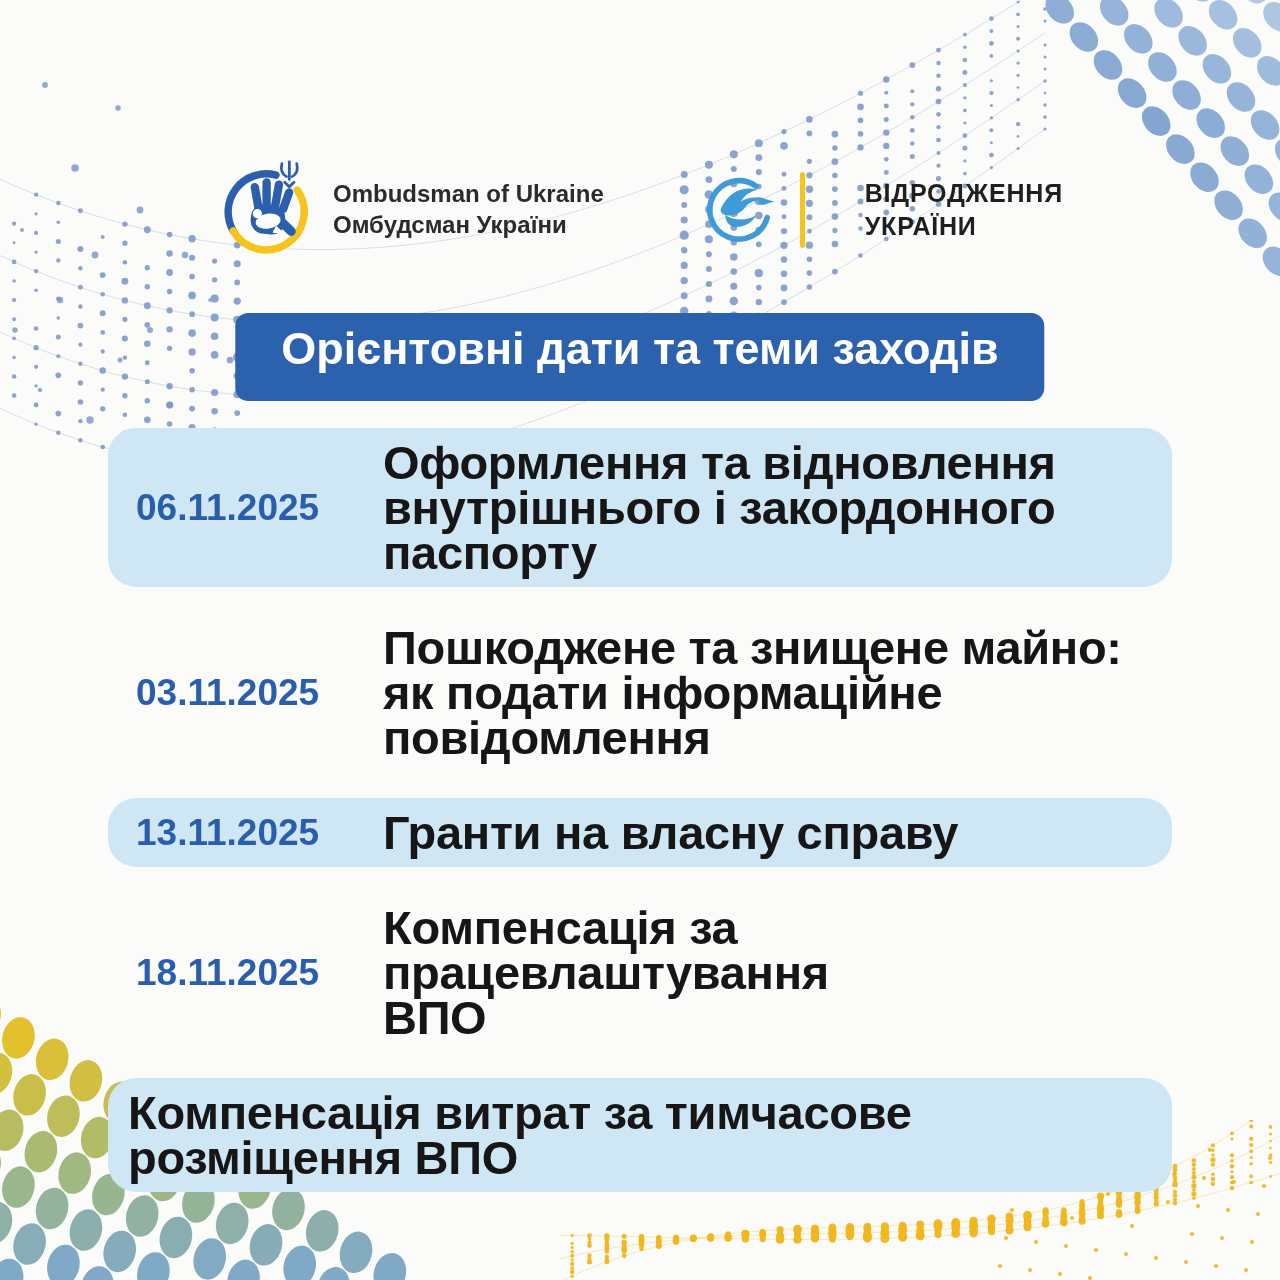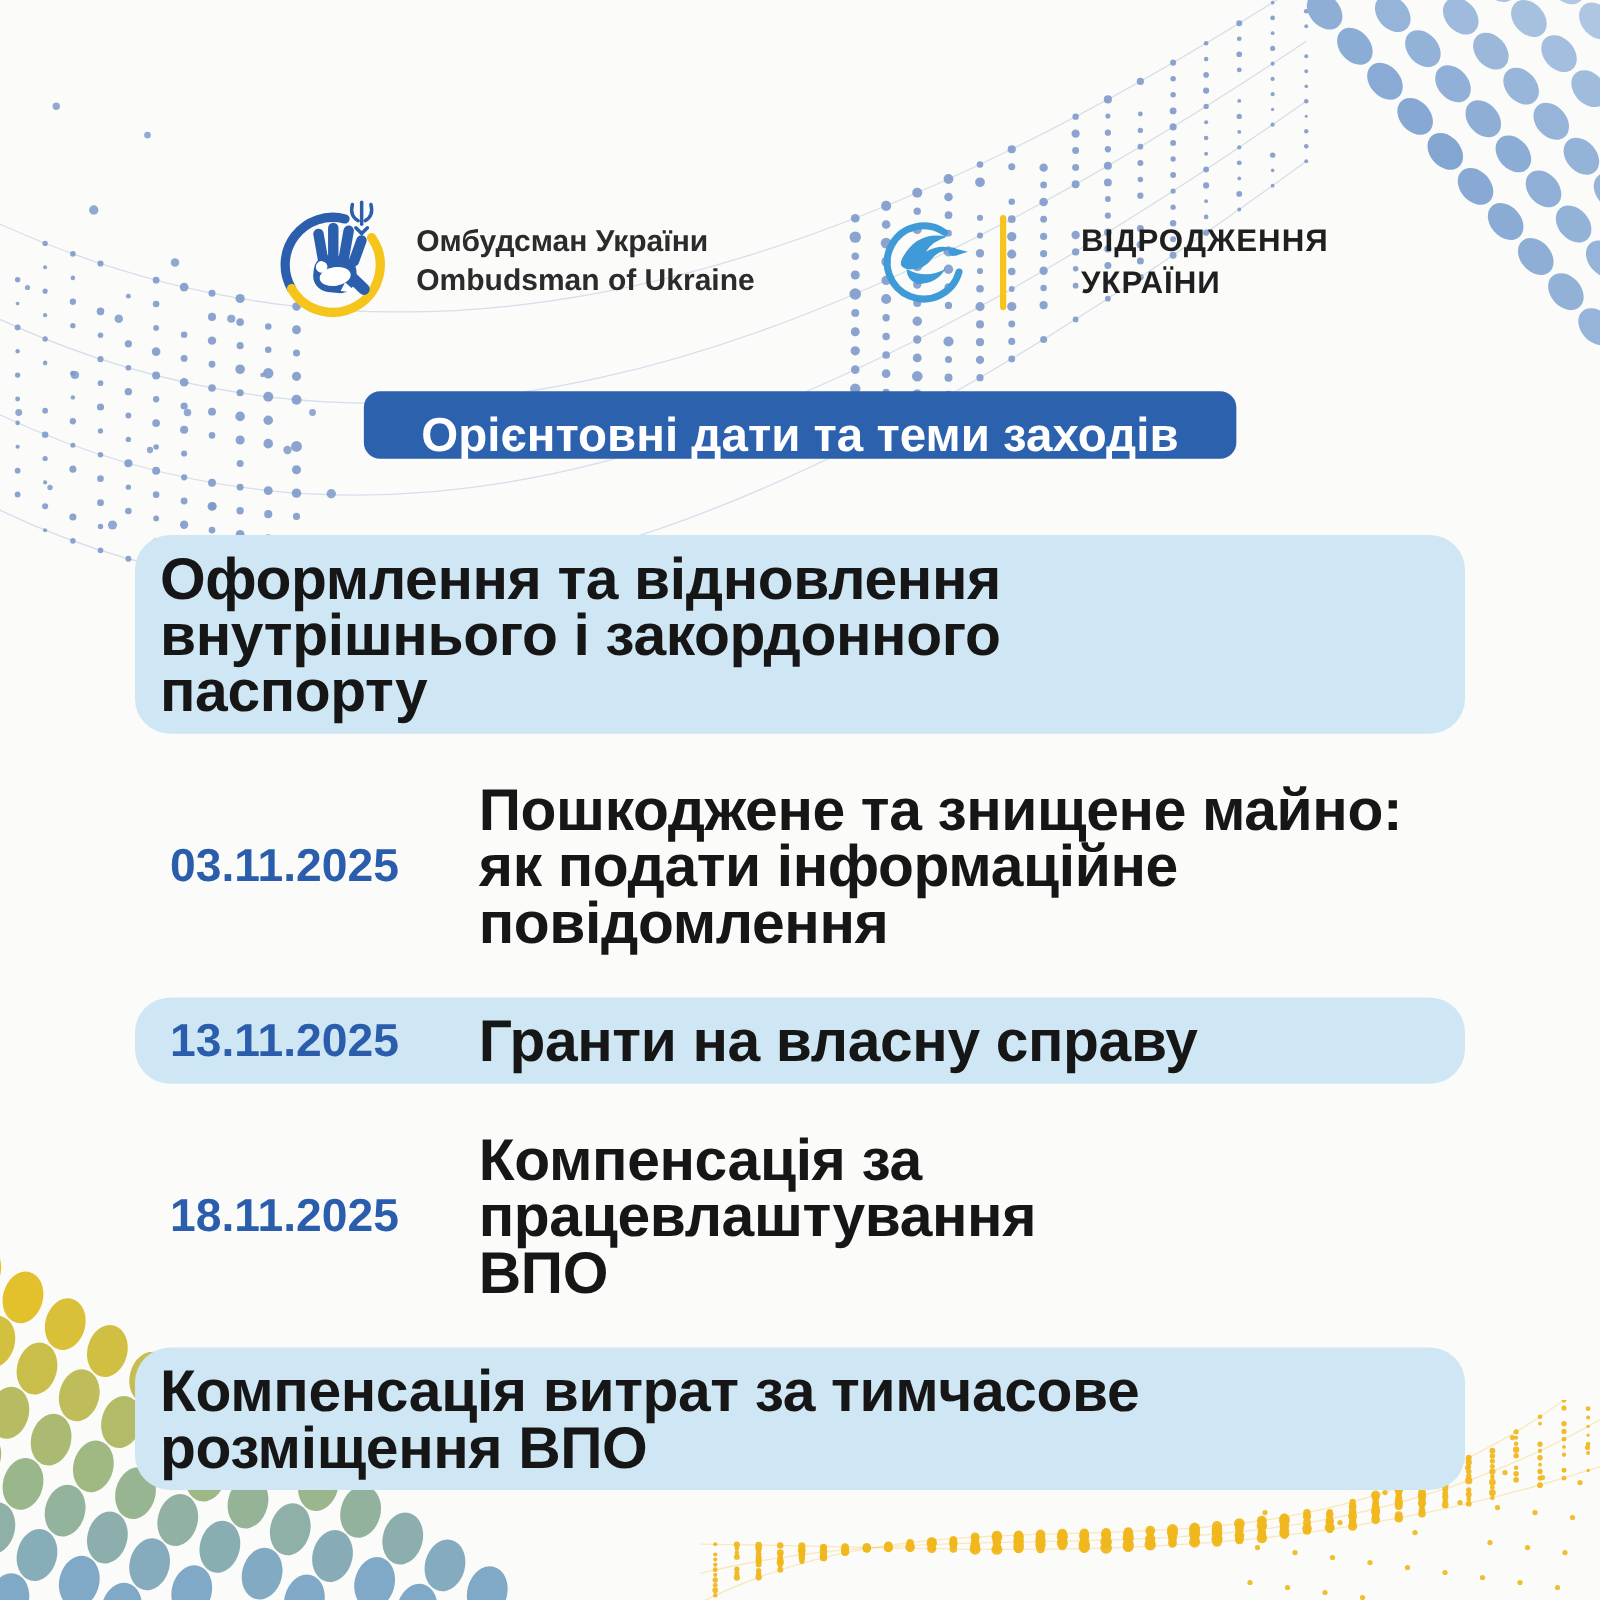--- a/index.html
+++ b/index.html
@@ -32,23 +32,23 @@
     position:absolute;left:0;right:0;top:150px;height:120px;
     display:flex;justify-content:center;align-items:center;gap:92px;
   }
   .logo-group{display:flex;align-items:center;}
   .ombud-text{margin-left:14px;font-weight:bold;font-size:24px;line-height:1.28;color:var(--logo-text);}
   .vidro-bar{width:5px;height:76px;border-radius:3px;background:var(--logo-yellow);margin:0 18px;}
   .vidro-text{font-weight:bold;font-size:25px;line-height:1.32;letter-spacing:.8px;color:#1f1f1f;margin-left:42px;}
 
   .title-pill{
     position:absolute;top:313px;left:50%;transform:translateX(-50%);
-    height:54px;line-height:72px;padding:0 46px;border-radius:13px;
+    height:88px;line-height:72px;padding:0 46px;border-radius:13px;
     background:var(--title-bg);color:var(--title-color);
-    font-size:38px;font-weight:bold;white-space:nowrap;
+    font-size:45px;font-weight:bold;white-space:nowrap;
   }
 
   .rows{
     position:absolute;left:108px;top:428px;width:1064px;
     display:flex;flex-direction:column;gap:26px;
   }
   .row{
     display:flex;align-items:center;
     border-radius:28px;padding:12px 24px 12px 20px;box-sizing:border-box;
   }
@@ -938,22 +938,22 @@
           </g>
           <g fill="#ffffff">
             <ellipse cx="56" cy="68" rx="13.5" ry="8" transform="rotate(-15 56 68)"></ellipse>
             <circle cx="43.5" cy="61" r="5"></circle>
             <polygon points="36,58.5 30.5,61.5 36.5,63.5"></polygon>
             <polygon points="65,72 76,80 62,80"></polygon>
           </g>
         </g>
       </svg>
       <div class="ombud-text">
+        <div>Ombudsman of Ukraine</div>
         <div>Омбудсман України</div>
-        <div>Ombudsman of Ukraine</div>
       </div>
     </div>
 
     <div class="logo-group">
       <svg width="86" height="86" viewBox="0 0 100 100">
         <path d="M69.5 22.1 A34 34 0 1 0 82.8 58.8" fill="none" stroke="var(--dove-blue)" stroke-width="6.5" stroke-linecap="round"></path>
         <g fill="var(--dove-blue)">
           <path d="M30 46 Q44 20 72 26 Q58 30 52 40 Q66 32 80 38 Q64 38 58 46 Q50 58 34 56 Q26 54 30 46 Z"></path>
           <path d="M34 56 Q52 66 70 56 Q62 70 44 70 Q34 66 34 56 Z"></path>
           <circle cx="77" cy="40" r="4"></circle>
@@ -966,20 +966,21 @@
         <div>УКРАЇНИ</div>
       </div>
     </div>
 
   </div>
 
   <div class="title-pill">Орієнтовні дати та теми заходів</div>
 
   <div class="rows" id="rows">
       <div class="row hl">
+      <div class="date">06.11.2025</div>
       <div class="topic">Оформлення та відновлення<br>внутрішнього і закордонного<br>паспорту</div>
     </div>
       <div class="row">
       <div class="date">03.11.2025</div>
       <div class="topic">Пошкоджене та знищене майно:<br>як подати інформаційне<br>повідомлення</div>
     </div>
       <div class="row hl">
       <div class="date">13.11.2025</div>
       <div class="topic">Гранти на власну справу</div>
     </div>

